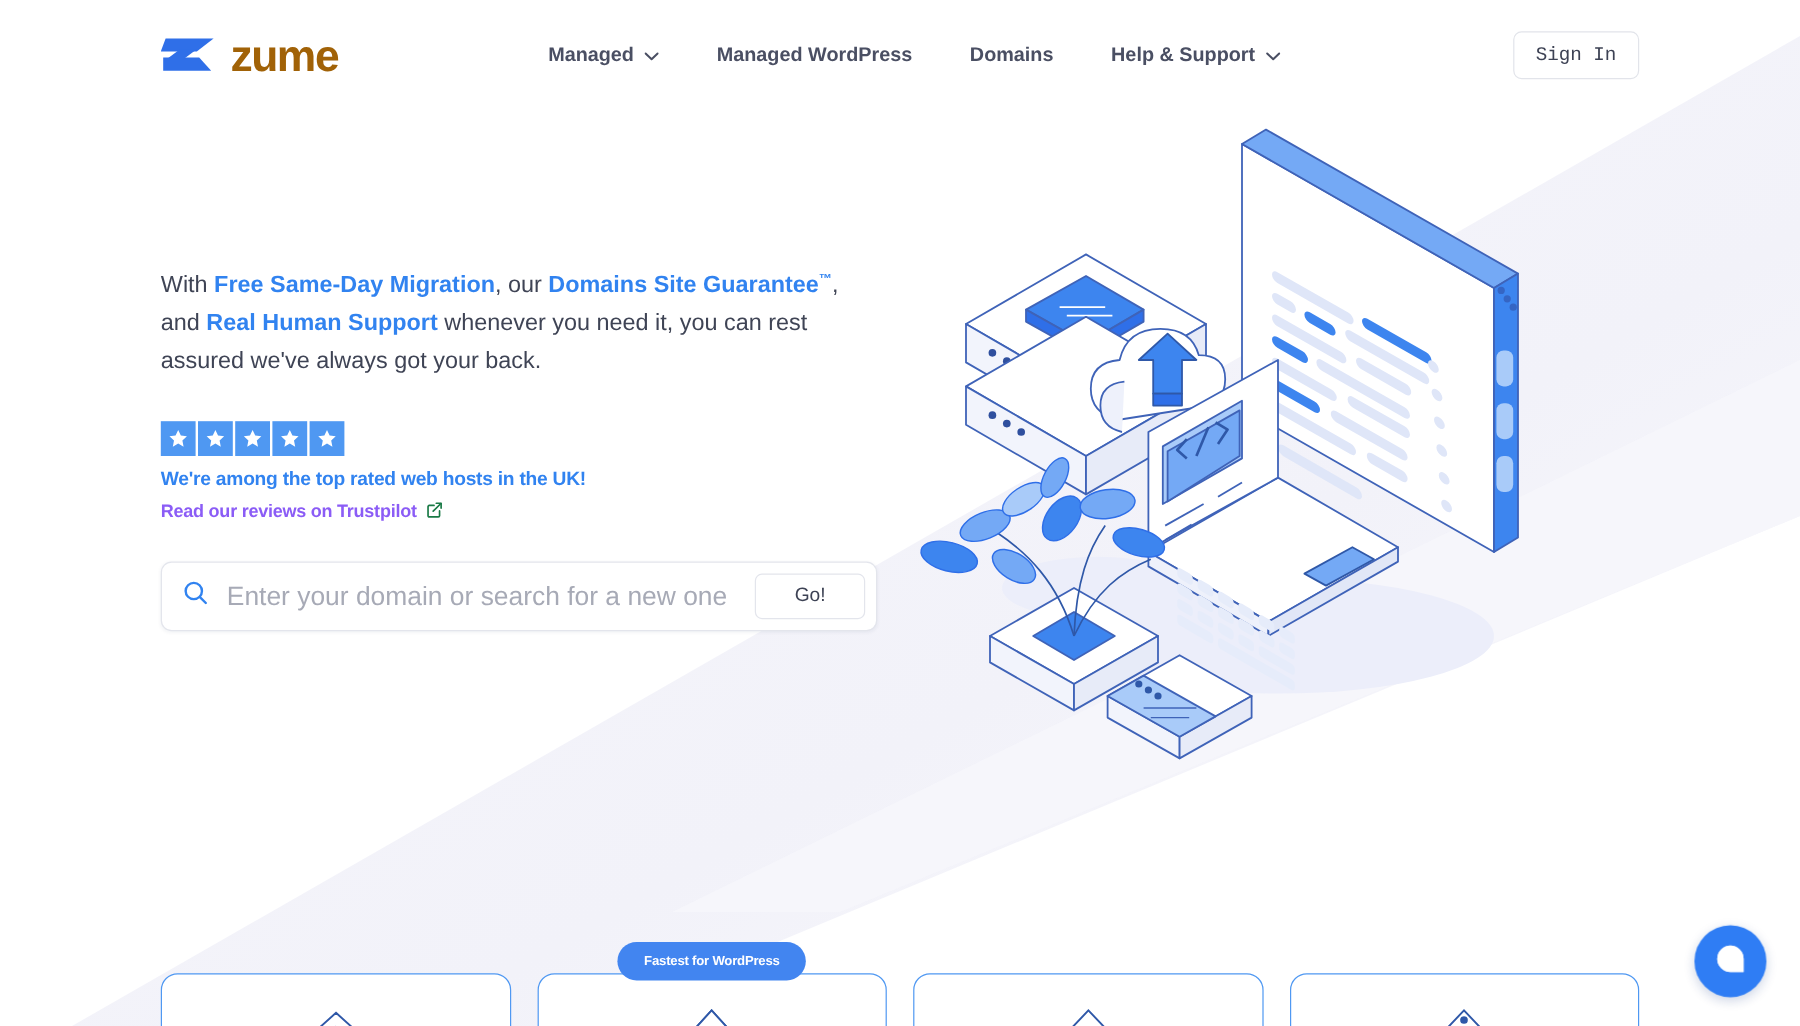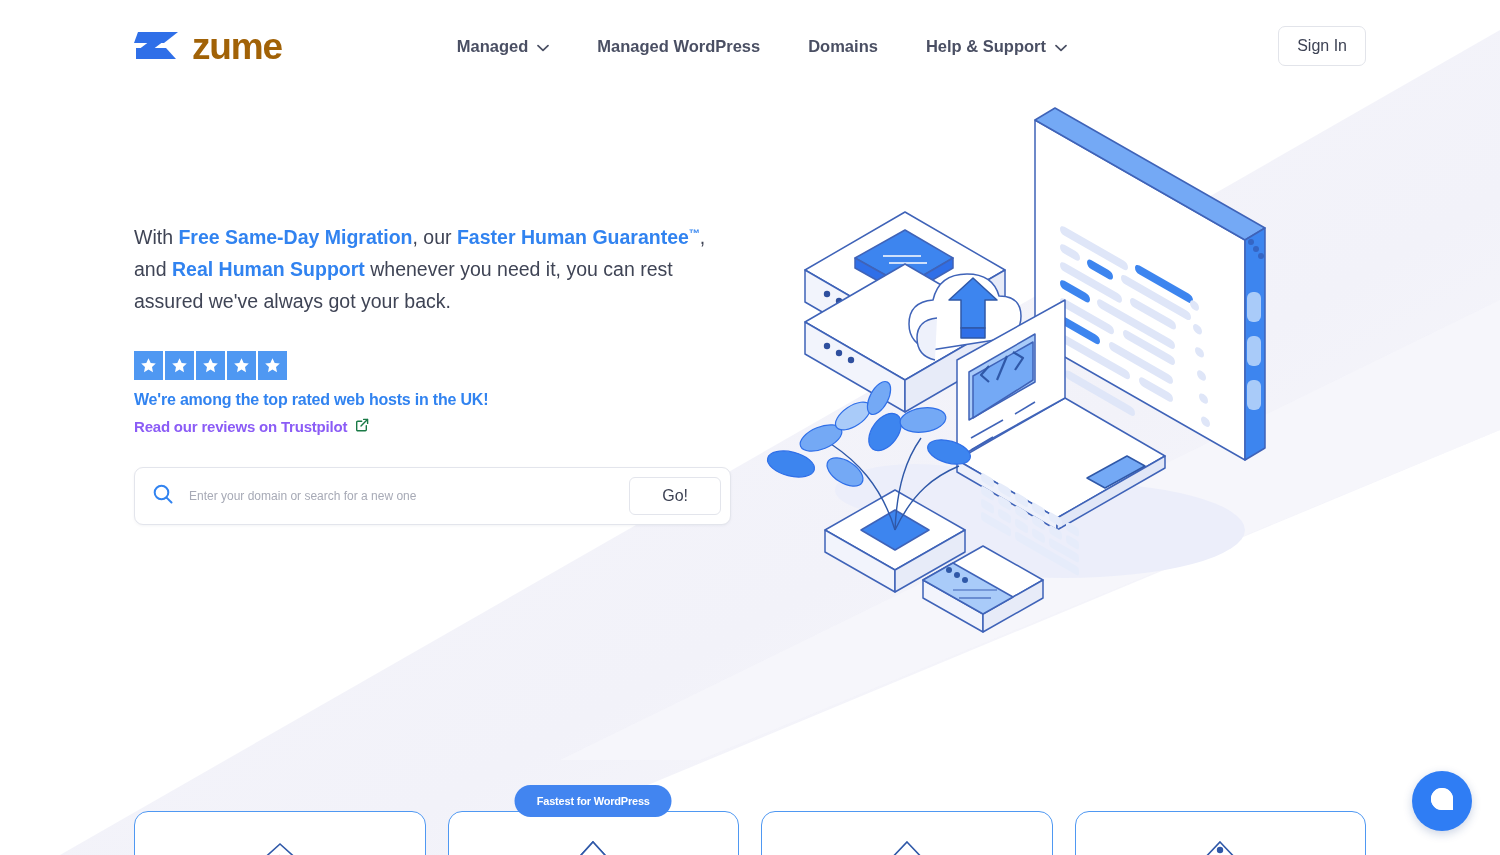--- a/index.html
+++ b/index.html
@@ -74,21 +74,21 @@
 
   .signin {
     margin-left: auto;
     font-size: 16px;
     color: #3d4254;
     background: #fff;
     border: 1px solid #e2e4ea;
     border-radius: 7px;
     padding: 11px 18px;
     cursor: pointer;
-    font-family: Liberation Sans, sans-serif;
+    font-family: Liberation Mono, monospace;
     line-height: 1;
   }
 
   
   .hero {
     position: relative;
     z-index: 3;
     padding: 0 134px;
     display: flex;
   }
@@ -156,21 +156,21 @@
     border-radius: 9px;
     box-shadow: 0 1px 3px rgba(24,32,70,0.05);
     display: flex;
     align-items: center;
     padding: 0 9px 0 16px;
   }
   .search-input {
     flex: 1;
     border: none;
     outline: none;
-    font-size: 12px;
+    font-size: 22px;
     color: #3f4455;
     font-family: "Liberation Sans", sans-serif;
     padding-left: 14px;
     background: transparent;
   }
   .search-input::placeholder { color: #a7aab6; }
   .go-btn {
     background: #fff;
     border: 1px solid #e3e5ec;
     border-radius: 6px;
@@ -493,21 +493,21 @@
       </g>
 
     </g>
   </svg>
 </div>
 
 <div class="hero">
   <div class="hero-left">
 
 
-    <p class="subhead"><span>With </span><b>Free Same-Day Migration</b><span>, our </span><b><span>Faster Human Guarantee</span><sup>™</sup></b><span>, and </span><b>Real Human Support</b><span> whenever you need it, you can rest assured we've always got your back.</span></p>
+    <p class="subhead"><span>With </span><b>Free Same-Day Migration</b><span>, our </span><b><span>Domains Site Guarantee</span><sup>™</sup></b><span>, and </span><b>Real Human Support</b><span> whenever you need it, you can rest assured we've always got your back.</span></p>
 
     <div class="trust">
       <div class="stars">
         <span class="star-box">
             <svg width="17" height="17" viewBox="0 0 17 17">
               <polygon points="8.5,1.3 10.7,6 15.8,6.6 12,10.1 13,15.2 8.5,12.6 4,15.2 5,10.1 1.2,6.6 6.3,6" fill="#ffffff"></polygon>
             </svg>
           </span>
         <span class="star-box">
             <svg width="17" height="17" viewBox="0 0 17 17">

